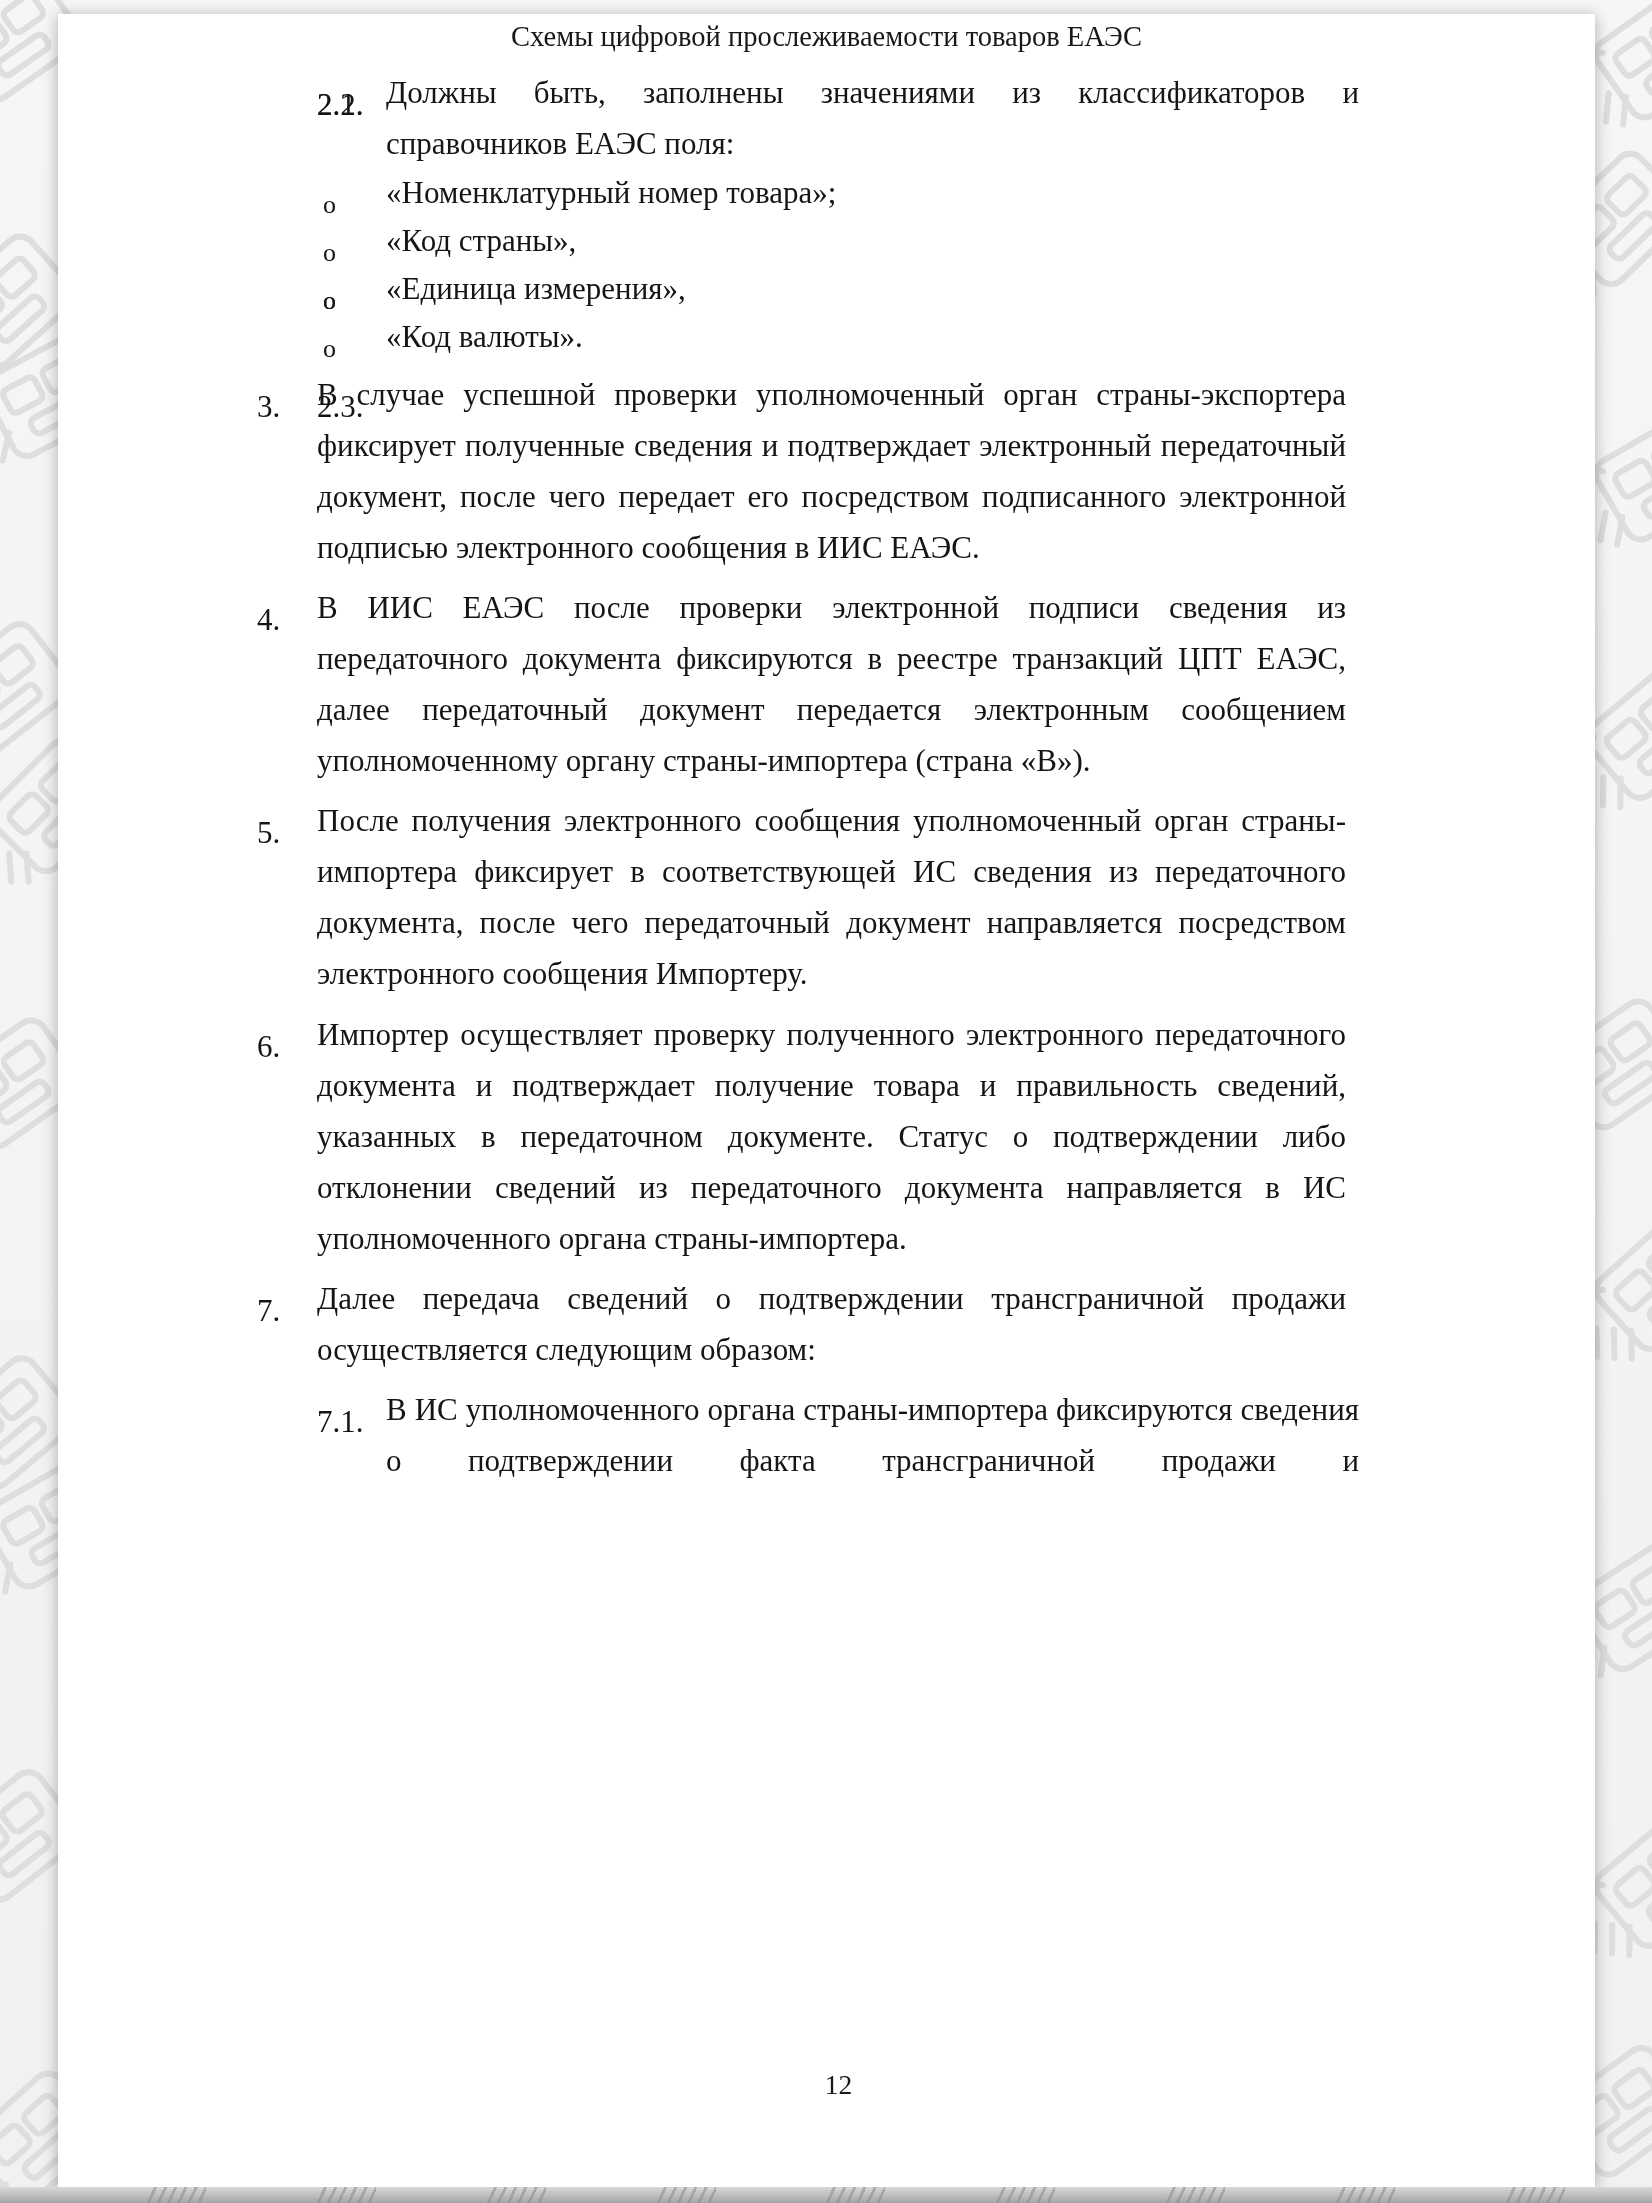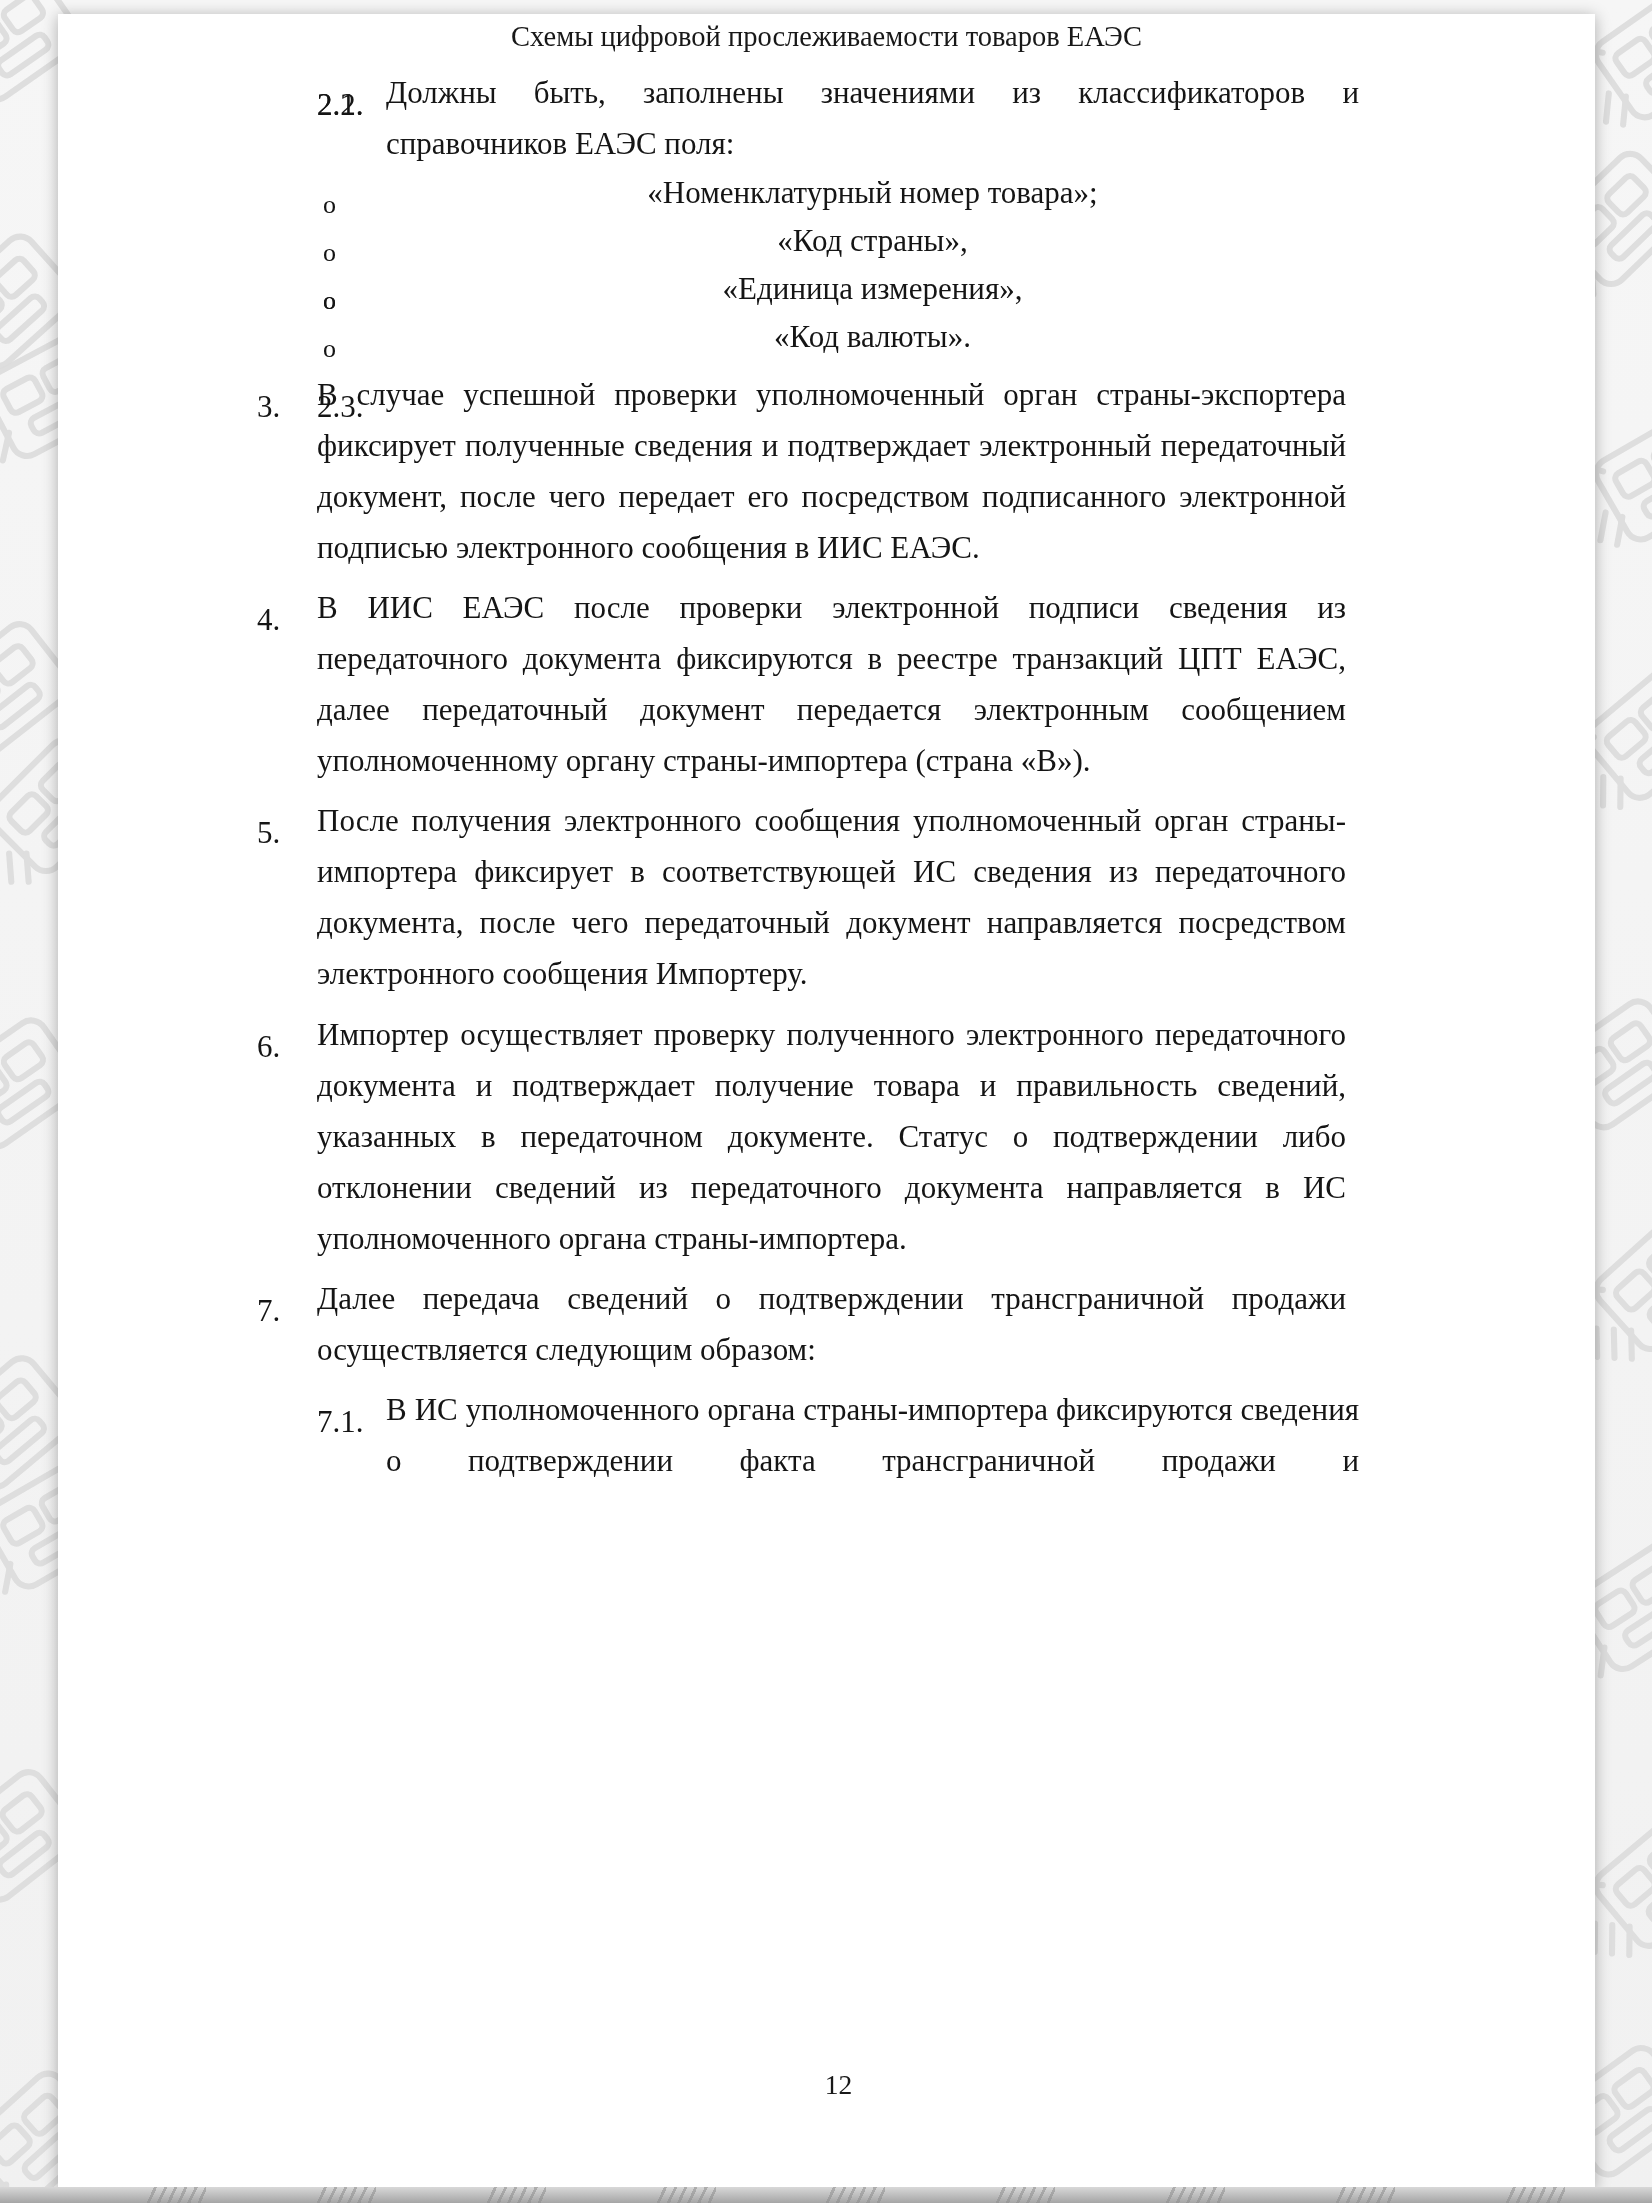--- a/index.html
+++ b/index.html
@@ -68,21 +68,21 @@
   .level-sub  .txt { margin-left: 328px; width: 973px; }
   .level-bullet { margin-top: 1.8px; line-height: 46px; }
   .level-bullet .num {
     left: 265px;
     font-size: 26px;
     line-height: 46px;
   }
   .level-bullet .txt {
     margin-left: 328px; width: 973px;
     line-height: 46px;
-    text-align: center;
+    text-align: left;
   }
   .justify-last { text-align-last: justify; }
   .page-number {
     position: absolute;
     left: 12px; bottom: 92px;
     width: 100%;
     text-align: center;
     font-size: 27.5px;
     color: #181818;
   }

